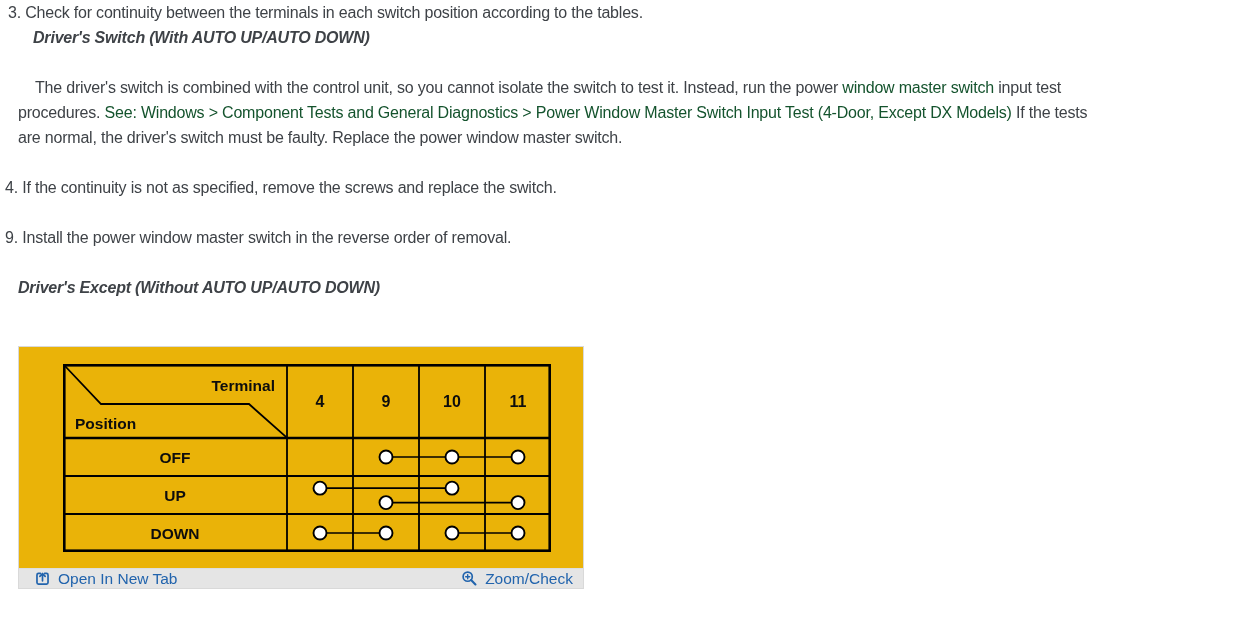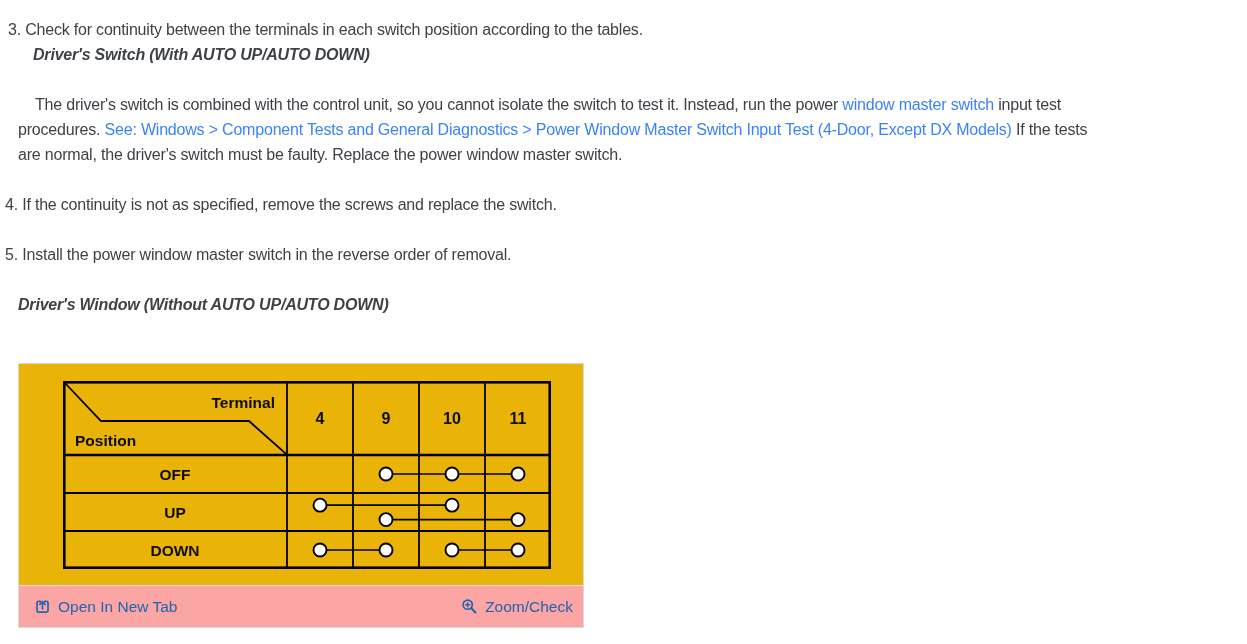--- a/index.html
+++ b/index.html
@@ -1,36 +1,36 @@
 <!DOCTYPE html>
 <html><head>
 <meta charset="utf-8">
 <style>
   html,body{margin:0;padding:0;}
   body{
     width:1247px;height:644px;overflow:hidden;background:#ffffff;
     font-family:"Liberation Sans",sans-serif;color:#3e4247;
     -webkit-font-smoothing:antialiased;
   }
-  .doc{padding-top:17px;}
+  .doc{}
   .line{font-size:16px;line-height:25px;letter-spacing:-0.2px;white-space:nowrap;}
   .step3{margin-left:8px;}
   .subheading{font-weight:700;margin-left:33px;font-style:italic;}
   .para{margin-left:18px;margin-top:25px;text-indent:17px;}
   .step45{margin-left:5px;margin-top:25px;}
   .heading2{margin-left:18px;margin-top:25px;}
-  a.link, .link{color:#3b82f6;text-decoration:none;cursor:pointer;}
+  a.link, .link{color:#14532d;text-decoration:none;cursor:pointer;}
   .figure{
     margin:46px 0 0 18px;width:564px;border:1px solid #d9d9d9;background:#fff;
   }
   .figure-image{
     box-sizing:border-box;height:221px;padding:17px 0 0 44px;background:#eab308;
   }
   .figure-footer{
-    box-sizing:border-box;height:42px;background:#fca5a5;border-top:1px solid #dcdee1;
+    box-sizing:border-box;height:20px;background:#e5e5e5;border-top:1px solid #dcdee1;
     display:flex;align-items:center;justify-content:space-between;
     padding:0 10px 0 15px;font-size:15.5px;
   }
   .flink{display:inline-flex;align-items:center;gap:7px;color:#2264ad;cursor:pointer;}
   .flink svg{display:block;}
   #table-svg text{font-family:"Liberation Sans",sans-serif;font-weight:700;fill:#0d0d0d;}
   figure{margin:0;}
 </style>
 </head>
 <body>
@@ -38,23 +38,23 @@
 <div class="doc">
 
   <div class="line step3">3. Check for continuity between the terminals in each switch position according to the tables.</div>
 
   <div class="line subheading">Driver's Switch (With AUTO UP/AUTO DOWN)</div>
 
   <div class="line para"><span>The driver's switch is combined with the control unit, so you cannot isolate the switch to test it. Instead, run the power </span><a class="link">window master switch</a><span> input test</span><br><span>procedures. </span><a class="link">See: Windows &gt; Component Tests and General Diagnostics &gt; Power Window Master Switch Input Test (4-Door, Except DX Models)</a><span> If the tests</span><br><span>are normal, the driver's switch must be faulty. Replace the power window master switch.</span></div>
 
   <div class="line step45">4. If the continuity is not as specified, remove the screws and replace the switch.</div>
 
-  <div class="line step45">5. Install the power window master switch in the reverse order of removal.</div>
+  <div class="line step45">9. Install the power window master switch in the reverse order of removal.</div>
 
-  <div class="line subheading heading2">Driver's Window (Without AUTO UP/AUTO DOWN)</div>
+  <div class="line subheading heading2">Driver's Except (Without AUTO UP/AUTO DOWN)</div>
 
   <figure class="figure">
     <div class="figure-image">
       <svg id="table-svg" width="488" height="188" viewBox="0 0 488 188">
           <line x1="0" y1="112" x2="488" y2="112" stroke="#000" stroke-width="1.8"></line>
           <line x1="0" y1="150" x2="488" y2="150" stroke="#000" stroke-width="1.8"></line>
           <line x1="0" y1="74" x2="488" y2="74" stroke="#000" stroke-width="2.6"></line>
           <line x1="224" y1="0" x2="224" y2="188" stroke="#000" stroke-width="1.8"></line>
           <line x1="290" y1="0" x2="290" y2="188" stroke="#000" stroke-width="1.8"></line>
           <line x1="356" y1="0" x2="356" y2="188" stroke="#000" stroke-width="1.8"></line>

